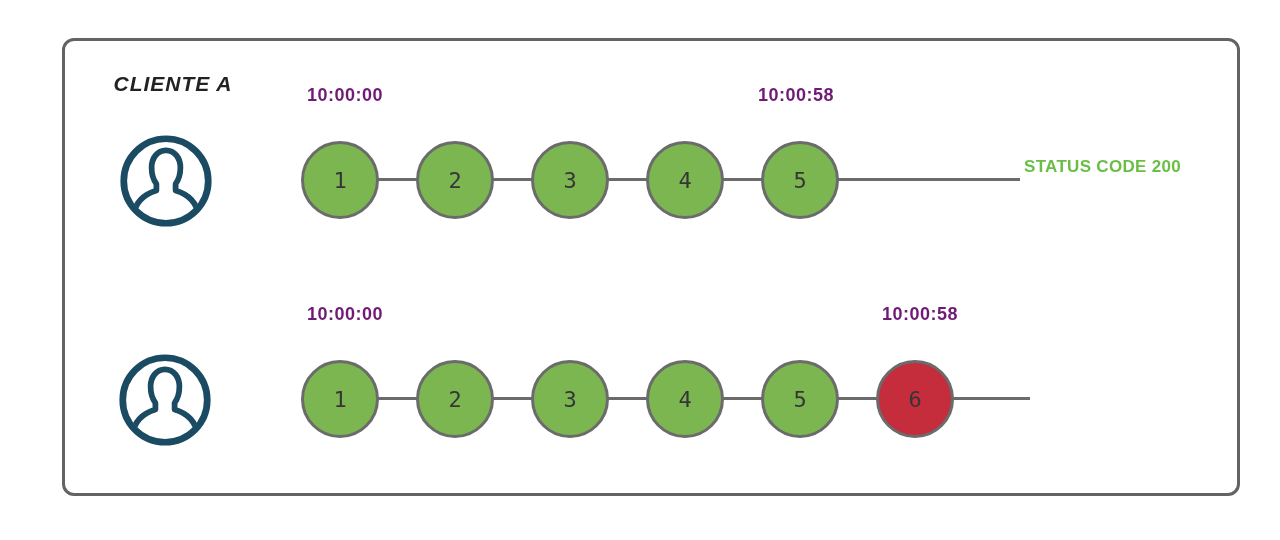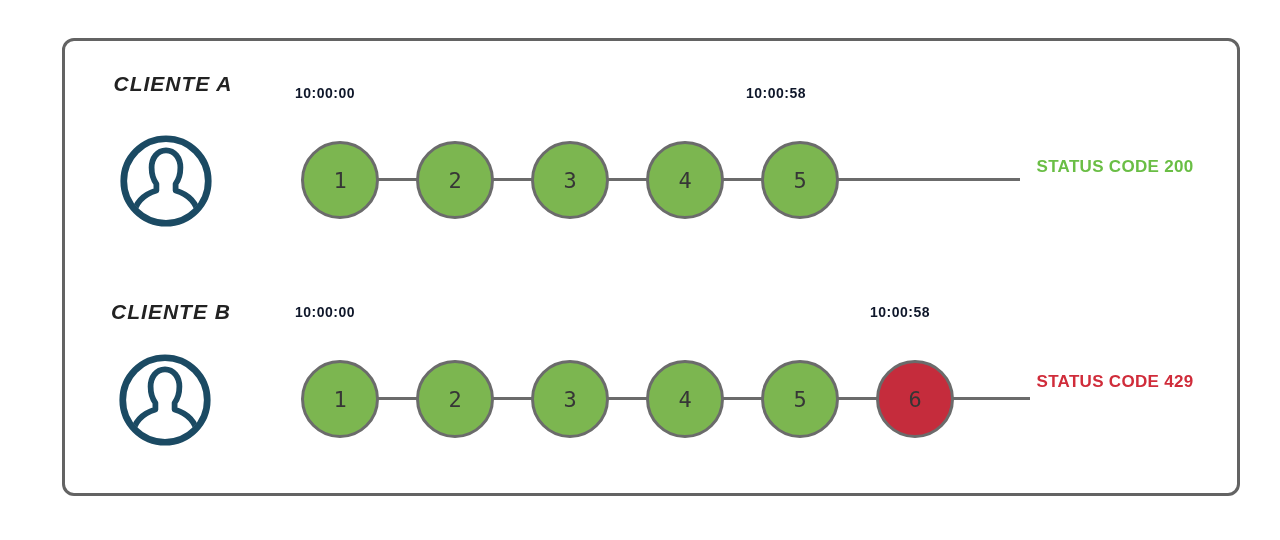--- a/index.html
+++ b/index.html
@@ -32,25 +32,25 @@
     color: #222222;
   }
   .label-a { left: 98px; top: 72px; }
   .label-b { left: 96px; top: 300px; }
   .avatar { position: absolute; width: 96px; height: 96px; }
   .avatar-a { left: 118px; top: 133px; }
   .avatar-b { left: 117px; top: 352px; }
   .timestamp {
     position: absolute;
     width: 100px;
-    text-align: left;
+    text-align: center;
     font-weight: 700;
-    font-size: 14px;
+    font-size: 18px;
     letter-spacing: 0.5px;
-    color: #0f172a;
+    color: #701a75;
   }
   .ts-a-start { left: 295px; top: 85px; }
   .ts-a-end   { left: 746px; top: 85px; }
   .ts-b-start { left: 295px; top: 304px; }
   .ts-b-end   { left: 870px; top: 304px; }
   .connector { position: absolute; height: 3px; background: #6b6b6b; }
   .line-a { left: 340px; top: 178px; width: 680px; }
   .line-b { left: 340px; top: 397px; width: 690px; }
   .circle {
     position: absolute;
@@ -64,21 +64,21 @@
     font-size: 22px;
     color: #363636;
   }
   .circle[data-state="rejected"] { background: #c52c3c; }
   .rowA { top: 141px; }
   .rowB { top: 360px; }
   .x1 { left: 301px; } .x2 { left: 416px; } .x3 { left: 531px; }
   .x4 { left: 646px; } .x5 { left: 761px; } .x6 { left: 876px; }
   .status {
     position: absolute;
-    text-align: center;
+    text-align: left;
     font-weight: 700;
     font-size: 17px;
     line-height: 21px;
     letter-spacing: 0.3px;
   }
   .status-a { left: 1024px; top: 156px; width: 182px; color: #6abe45; }
   .status-b { left: 1020px; top: 371px; width: 190px; color: #d02c3a; }
   .status .line2 { display: block; }
 </style>
 </head>
@@ -111,21 +111,20 @@
   <div class="circle rowA x1" data-state="ok">1</div>
   <div class="circle rowA x2" data-state="ok">2</div>
   <div class="circle rowA x3" data-state="ok">3</div>
   <div class="circle rowA x4" data-state="ok">4</div>
   <div class="circle rowA x5" data-state="ok">5</div>
 
   <div class="status status-a">
     <span class="line1">STATUS CODE 200</span>
   </div>
 
-  <div class="client-label label-b">CLIENTE B</div>
 
   <div class="avatar avatar-b">
     <svg viewBox="0 0 100 100" width="96" height="96">
       <defs>
           <clipPath id="clipB">
             <circle cx="50" cy="50" r="41"></circle>
           </clipPath>
         </defs>
       <circle cx="50" cy="50" r="44" fill="none" stroke="#1b4a63" stroke-width="7"></circle>
       <g clip-path="url(#clipB)">
@@ -140,15 +139,14 @@
   <div class="connector line-b"></div>
 
   <div class="circle rowB x1" data-state="ok">1</div>
   <div class="circle rowB x2" data-state="ok">2</div>
   <div class="circle rowB x3" data-state="ok">3</div>
   <div class="circle rowB x4" data-state="ok">4</div>
   <div class="circle rowB x5" data-state="ok">5</div>
   <div class="circle rowB x6" data-state="rejected">6</div>
 
   <div class="status status-b">
-    <span class="line1">STATUS CODE 429</span>
   </div>
 </div>
 
 </body></html>

